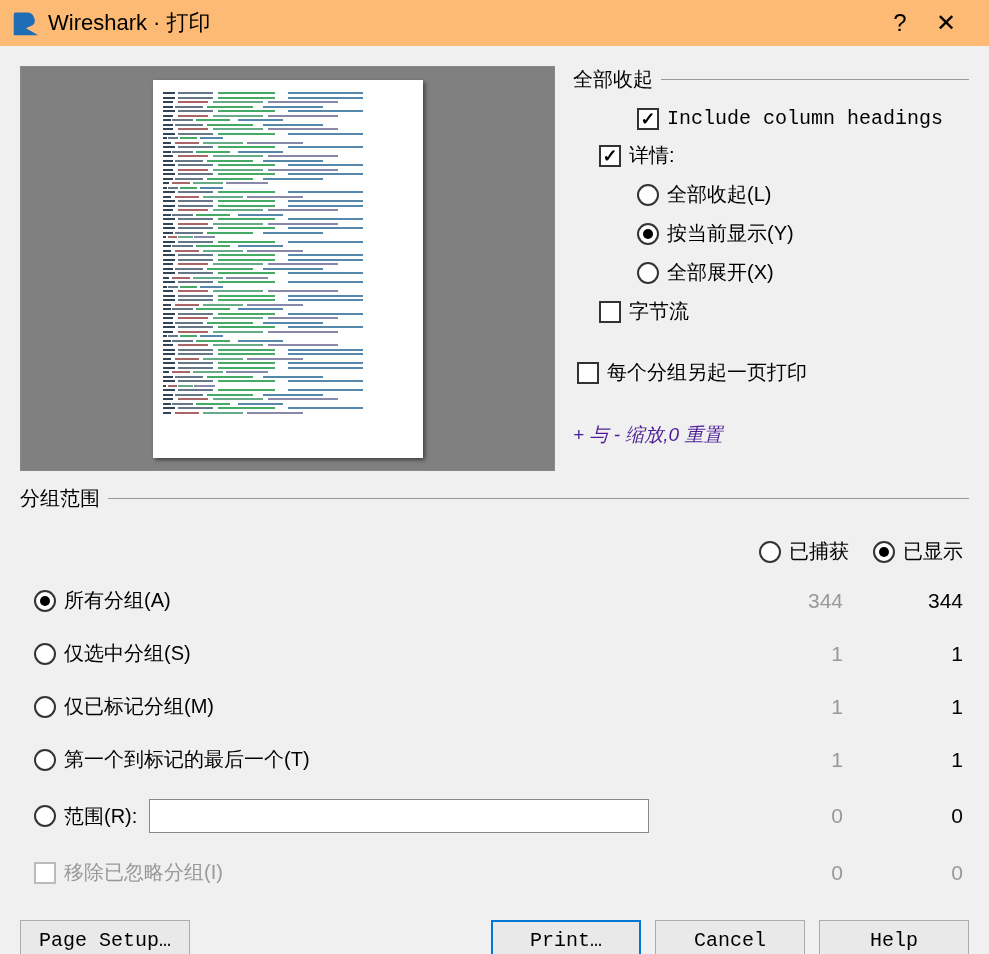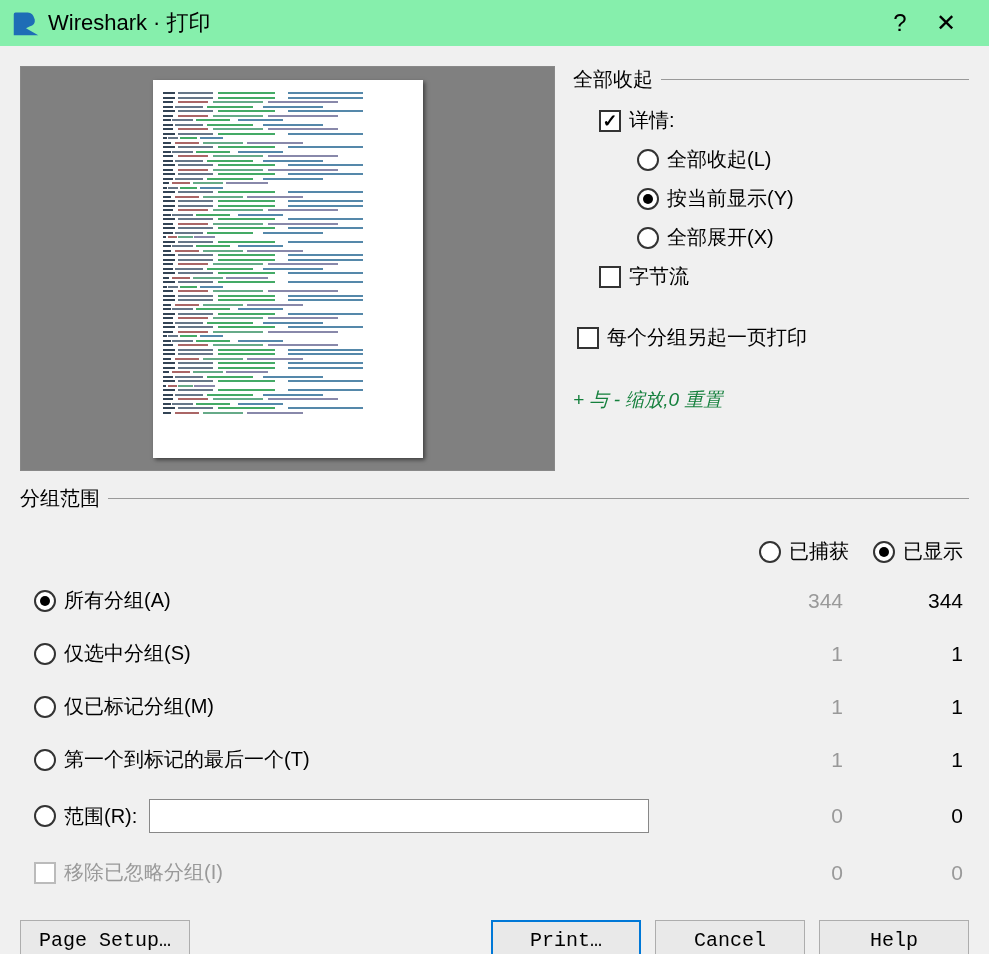--- a/index.html
+++ b/index.html
@@ -1,18 +1,18 @@
 <!DOCTYPE html>
 <html><head>
 <meta charset="utf-8">
 <style>
 * { box-sizing: border-box; margin: 0; padding: 0; font-family: "Microsoft YaHei", "SimSun", sans-serif; }
 body { width: 989px; height: 954px; background: #f0f0f0; font-size: 20px; color: #000; overflow: hidden; }
 
-.titlebar { height: 46px; display: flex; align-items: center; padding: 0 20px 0 12px; background: #86efac; }
+.titlebar { height: 46px; display: flex; align-items: center; padding: 0 20px 0 12px; background: #fdba74; }
 .titlebar .icon { width: 28px; height: 28px; margin-right: 8px; }
 .titlebar .title { flex: 1; font-size: 22px; }
 .titlebar .btn { width: 46px; text-align: center; font-size: 24px; cursor: pointer; }
 
 .content { padding: 20px 20px 10px 20px; }
 
 .top-row { display: flex; gap: 12px; }
 .preview { width: 535px; height: 405px; background: #808080; border: 1px solid #888; display:flex;align-items:center;justify-content:center;flex-shrink:0; }
 .page { width: 270px; height: 378px; background: #fff; box-shadow: 2px 2px 4px rgba(0,0,0,0.5); position: relative; overflow: hidden; padding: 10px; }
 .page .line { height: 2px; margin: 2.5px 0; background: linear-gradient(90deg,#345 0 5%,transparent 5% 6%,#678 6% 20%,transparent 20% 22%,#4a6 22% 45%,transparent 45% 50%,#58a 50% 80%,transparent 80% 100%); }
@@ -30,21 +30,21 @@
 .indent2 { padding-left: 64px; }
 
 .checkbox { width: 22px; height: 22px; border: 2px solid #333; display:flex;align-items:center;justify-content:center;cursor:pointer;flex-shrink:0;background:#fff;}
 .checkbox.checked::after{content:"✓";font-size:18px;font-weight:bold;line-height:1;}
 .checkbox.disabled{border-color:#bbb;}
 
 .radio { width: 22px; height: 22px; border: 2px solid #333; border-radius:50%; display:flex;align-items:center;justify-content:center;cursor:pointer;flex-shrink:0;background:#fff;}
 .radio.checked::after{content:"";width:10px;height:10px;border-radius:50%;background:#000;}
 
 .mono { font-family: "Consolas", "Courier New", monospace; }
-.hint { color:#15803d; font-style: italic; font-size:19px; margin-top:30px; }
+.hint { color:#4c1d95; font-style: italic; font-size:19px; margin-top:30px; }
 
 .range-section { margin-top: 14px; }
 .range-header { display:flex; align-items:center; gap:8px; }
 .range-header .hr { flex:1;height:1px;background:#999; }
 
 .range-top-radios { display:flex; justify-content:flex-end; gap:24px; padding:10px 6px 6px 0; align-items:center;}
 .range-top-radios .radio-row { padding: 0; margin-top: 16px;}
 
 .range-grid { display:grid; grid-template-columns: 1fr 120px 120px; row-gap: 14px; align-items:center; padding: 10px 6px 0 14px; font-size:21px;}
 .range-grid .col2,.range-grid .col3{text-align:right; font-size:21px;}
@@ -151,20 +151,24 @@
           <div class="line"></div>
       </div>
     </div>
 
     <div class="side">
       <div class="fieldset-label">
         <span>全部收起</span>
         <span class="hr"></span>
       </div>
 
+      <div class="check-row indent2">
+        <span class="checkbox checked"></span>
+        <span class="mono">Include column headings</span>
+      </div>
       <div class="check-row indent1">
         <span class="checkbox checked"></span>
         <span>详情:</span>
       </div>
       <div class="radio-row indent2">
         <span class="radio"></span>
         <span>全部收起(L)</span>
       </div>
       <div class="radio-row indent2">
         <span class="radio checked"></span>

